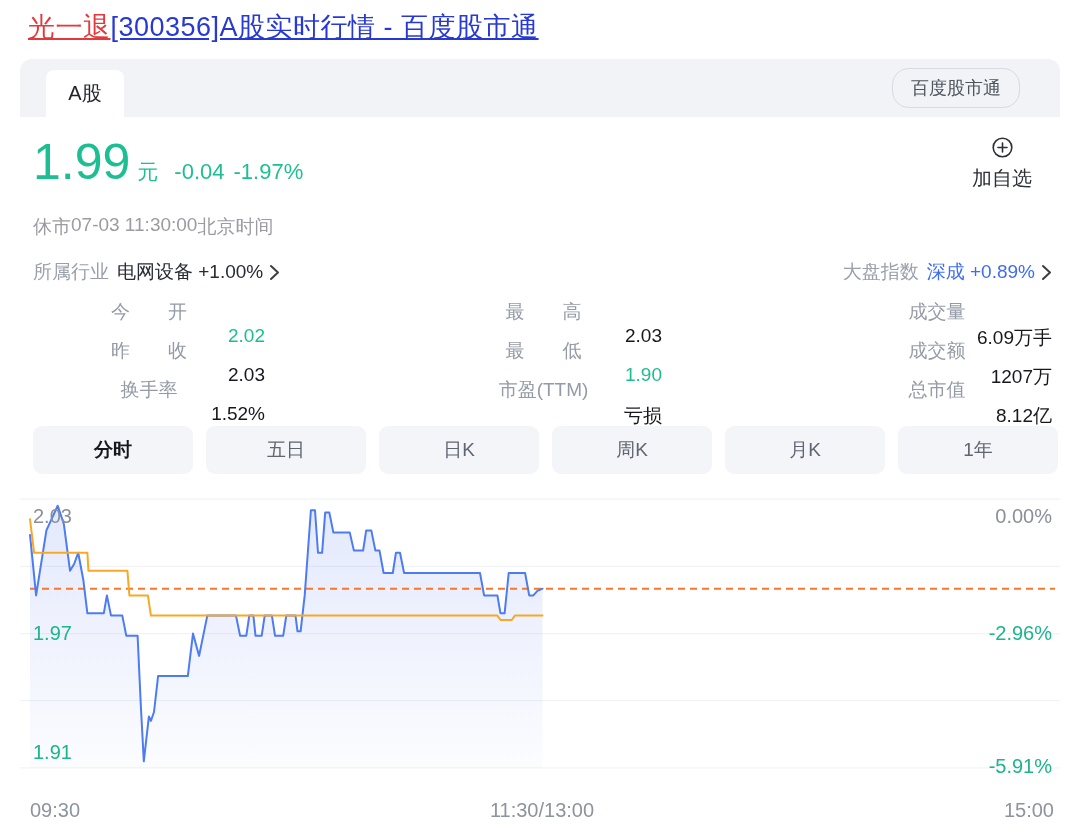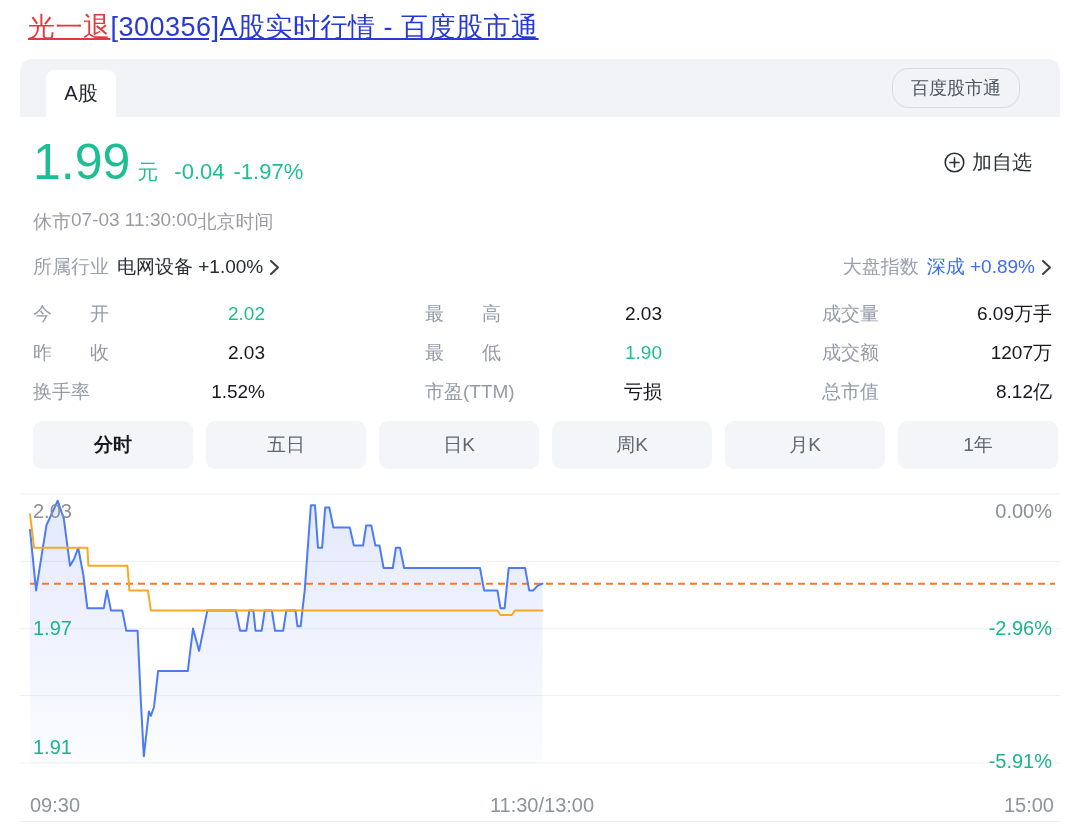--- a/index.html
+++ b/index.html
@@ -9,53 +9,53 @@
   
   .title-link { display:block; margin:9px 0 0 28px; font-size:27px; font-weight:500;
                 letter-spacing:.5px; cursor:pointer; text-decoration:none; width:max-content; }
   .title-red  { color:#e3393c; text-decoration:underline; text-decoration-color:#e3393c; }
   .title-blue { color:#2639d4; text-decoration:underline; text-decoration-color:#2639d4; }
 
   
   .card { width:1040px; margin:14px 20px 0 20px; border-bottom:1px solid #e9ebee; }
 
   .tabbar { position:relative; height:58px; background:#f1f3f6; border-radius:12px 12px 0 0; }
-  .tab-a  { position:absolute; left:26px; bottom:0; width:70px; height:47px; background:#fff;
+  .tab-a  { position:absolute; left:26px; bottom:0; width:78px; height:47px; background:#fff;
             border-radius:8px 8px 0 0; display:flex; align-items:center; justify-content:center;
             font-size:20px; color:#1f2329; cursor:pointer; }
   .badge  { position:absolute; right:40px; top:50%; transform:translateY(-50%);
             height:40px; padding:0 18px; border:1px solid #d7dbe1; border-radius:17px;
             display:flex; align-items:center; font-size:18px; color:#4e545e; cursor:pointer; }
 
   .content { background:#fff; padding:0 0 0 0; }
 
   
   .price-row { display:flex; align-items:baseline; padding:20px 28px 0 13px;justify-content:center; }
   .price     { font-size:50px; font-weight:500; color:#1dbf92; line-height:1; }
   .unit      { font-size:21px; color:#1dbf92; margin-left:7px; }
   .chg       { font-size:22px; color:#1dbf92; margin-left:16px; }
   .chg2      { font-size:22px; color:#1dbf92; margin-left:9px; }
   .add-watch { margin-left:auto; display:flex; align-items:center; gap:7px; align-self:center;
-               font-size:20px; color:#2b2f36; cursor:pointer; }
+               font-size:20px; color:#2b2f36; cursor:pointer;flex-direction:column; }
 
   
   .status-row { display:flex; padding:22px 0 0 13px; font-size:19px; color:#9b9ba3; }
 
   
   .meta-row { display:flex; align-items:center; padding:19px 8px 0 13px; font-size:19px; }
   .meta-gray { color:#9aa0ab; }
   .meta-dark { color:#272b33; margin-left:8px; }
   .meta-blue { color:#3e6cf5; margin-left:8px; }
   .chev { width:11px; height:17px; margin-left:6px; flex:0 0 auto; }
   .meta-right { margin-left:auto; display:flex; align-items:center; }
 
   
   .stats { display:grid; grid-template-columns:232px 237px 230px; justify-content:space-between;
            padding:14px 8px 0 13px; }
-  .stat-cell { display:flex; align-items:center; height:39px; font-size:19px; }
+  .stat-cell { display:flex; align-items:center; height:39px; font-size:19px;flex-direction:column; }
   .stat-label { color:#949aa6; }
   .jl { display:inline-block; width:76px; text-align:justify; text-align-last:justify; }
   .stat-value { margin-left:auto; color:#16181d; }
   .stat-value.green { color:#1cbd90; }
 
   
   .periods { display:flex; gap:13px; padding:10px 0 0 13px; }
   .pbtn { width:160px; height:48px; background:#f4f5f8; border:none; border-radius:9px;
           font-size:19px; color:#5f6672; display:flex; align-items:center; justify-content:center;
           cursor:pointer; font-family:inherit; }

